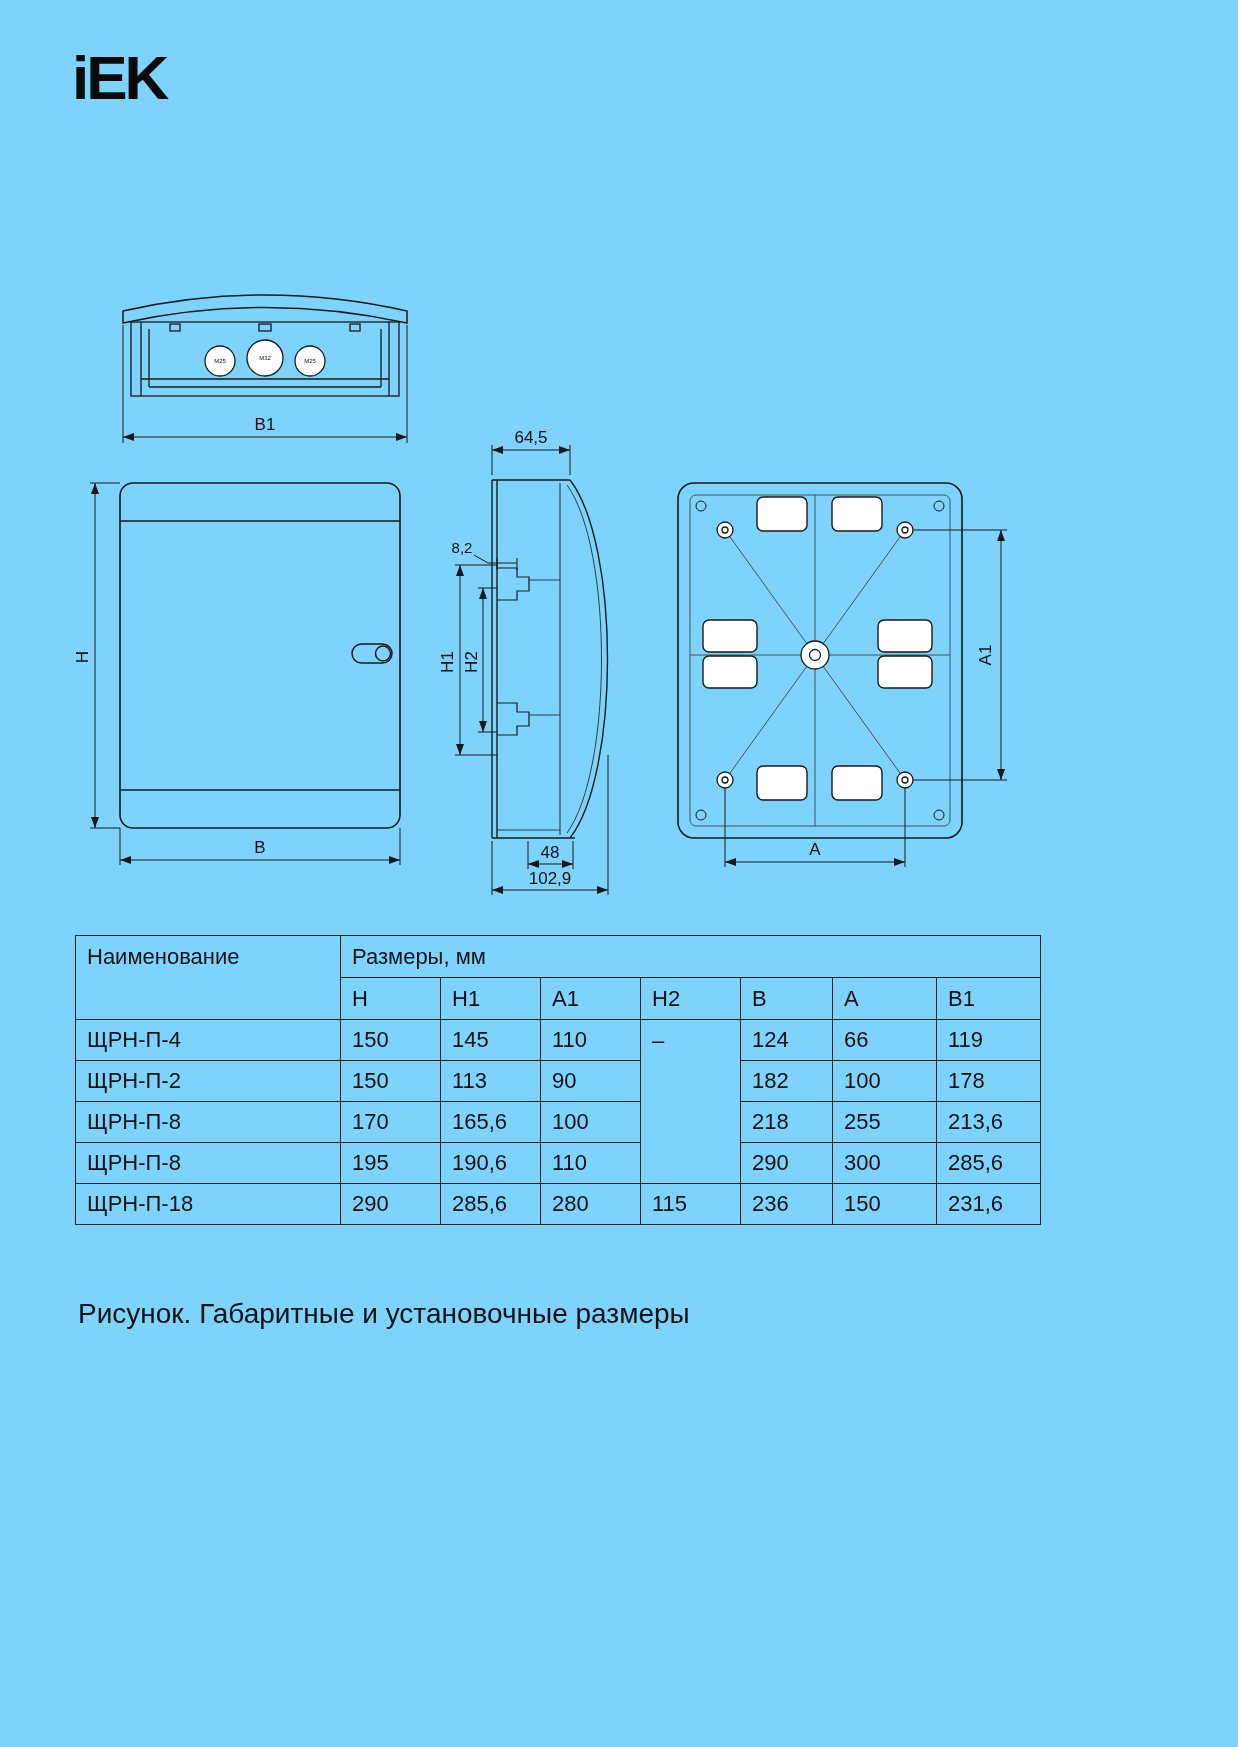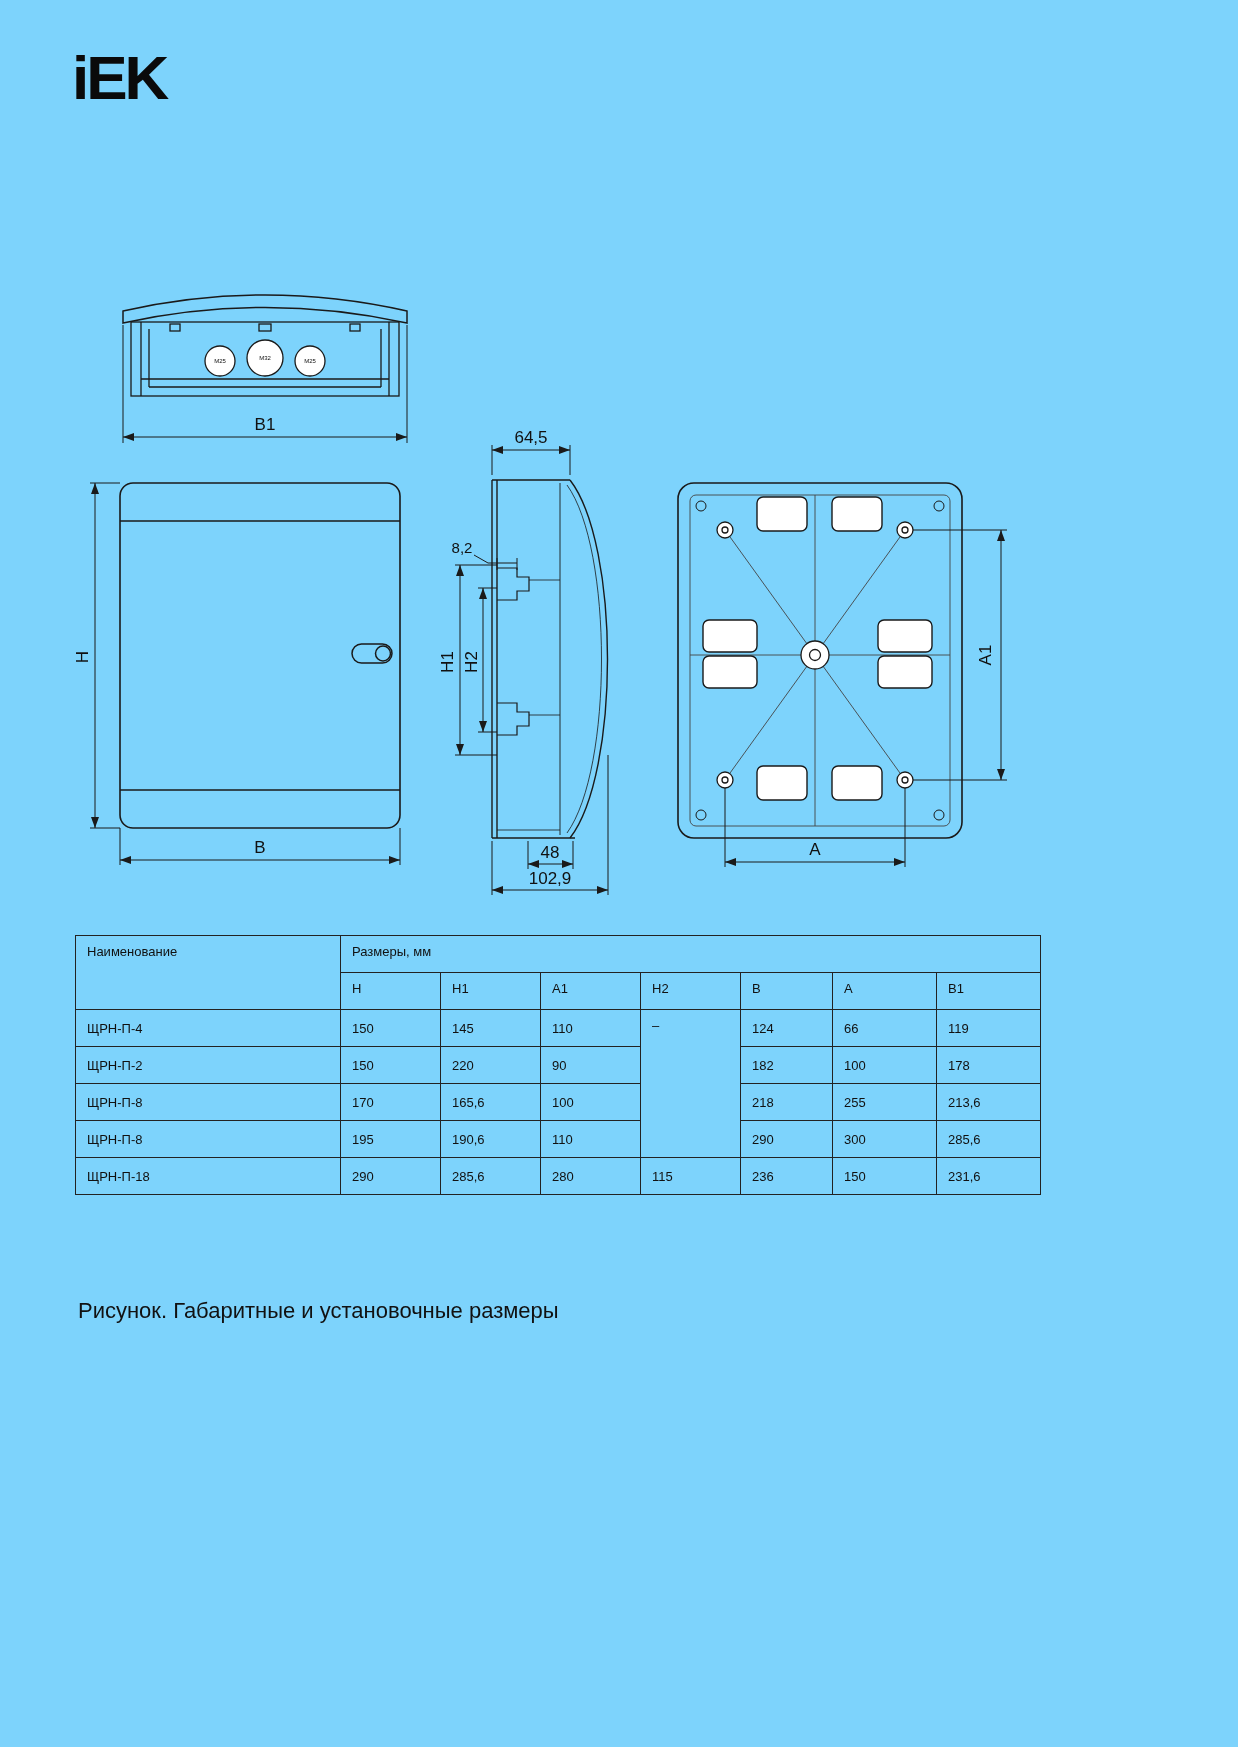--- a/index.html
+++ b/index.html
@@ -33,40 +33,40 @@
   .dim-label-small { font-size: 15px; }
   .knockout-label { font-size: 6px; fill: #666666; }
 
   table.dims {
     position: absolute;
     left: 75px;
     top: 935px;
     width: 965px;
     border-collapse: collapse;
     table-layout: fixed;
-    font-size: 13px;
+    font-size: 22px;
     color: #111111;
   }
   table.dims th, table.dims td {
     border: 1px solid #222222;
     font-weight: normal;
     text-align: left;
     vertical-align: middle;
     padding: 7px 11px;
     height: 37px;
     overflow: hidden;
     white-space: nowrap;
   }
   table.dims th { vertical-align: top; padding-top: 8px; }
   table.dims td.vtop { vertical-align: top; padding-top: 8px; }
   .caption {
     position: absolute;
     left: 78px;
     top: 1298px;
-    font-size: 22px;
+    font-size: 28px;
     color: #111111;
   }
 </style>
 </head>
 <body>
 
 <div class="page">
 
   <div class="logo">iEK</div>
 
@@ -290,21 +290,21 @@
         <td>145</td>
         <td>110</td>
         <td rowspan="4" class="vtop">–</td>
         <td>124</td>
         <td>66</td>
         <td>119</td>
       </tr>
       <tr>
         <td>ЩРН-П-2</td>
         <td>150</td>
-        <td>220</td>
+        <td>113</td>
         <td>90</td>
         <td>182</td>
         <td>100</td>
         <td>178</td>
       </tr>
       <tr>
         <td>ЩРН-П-8</td>
         <td>170</td>
         <td>165,6</td>
         <td>100</td>

